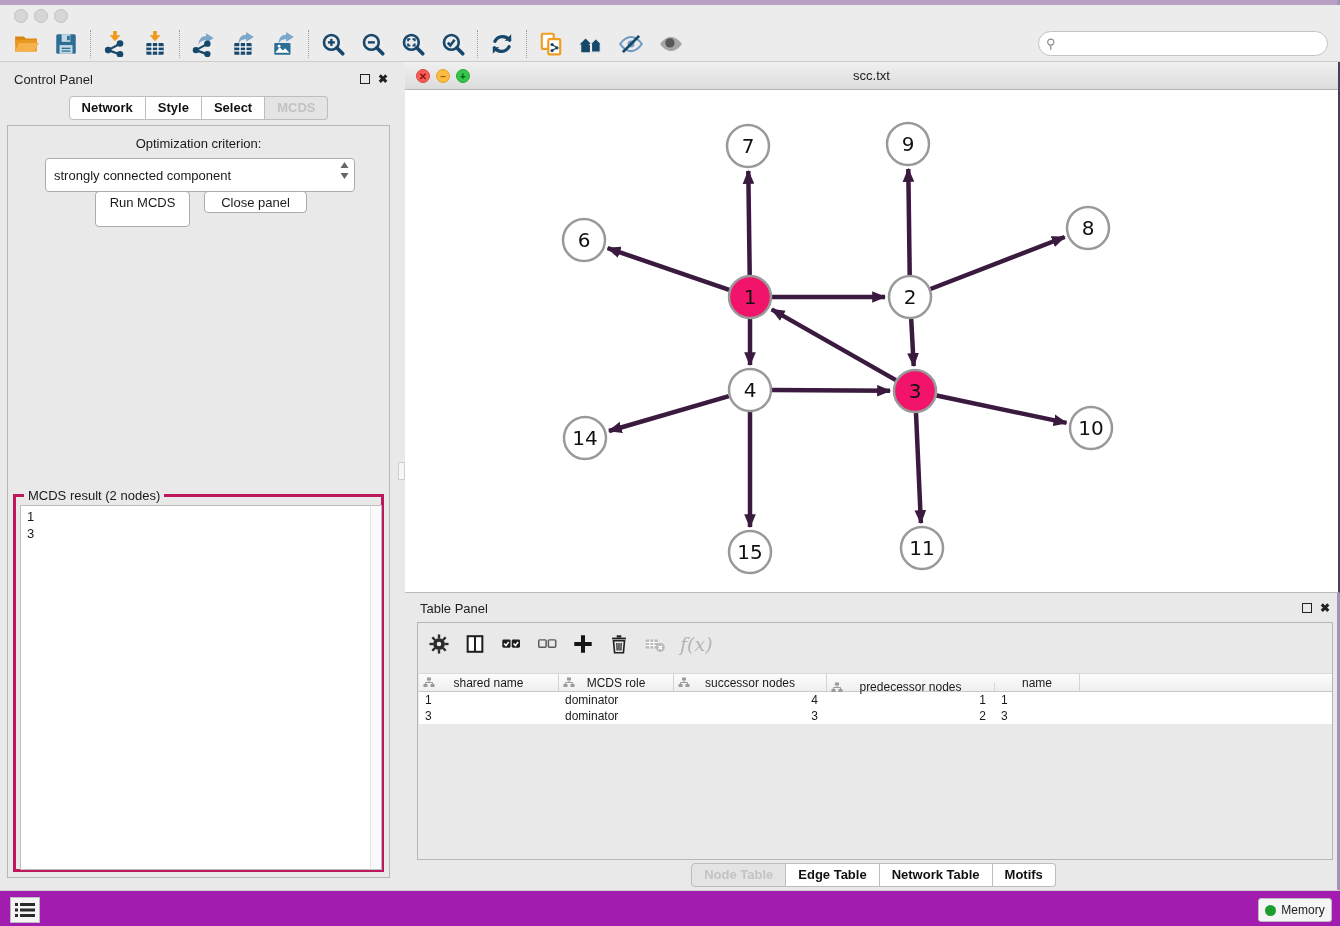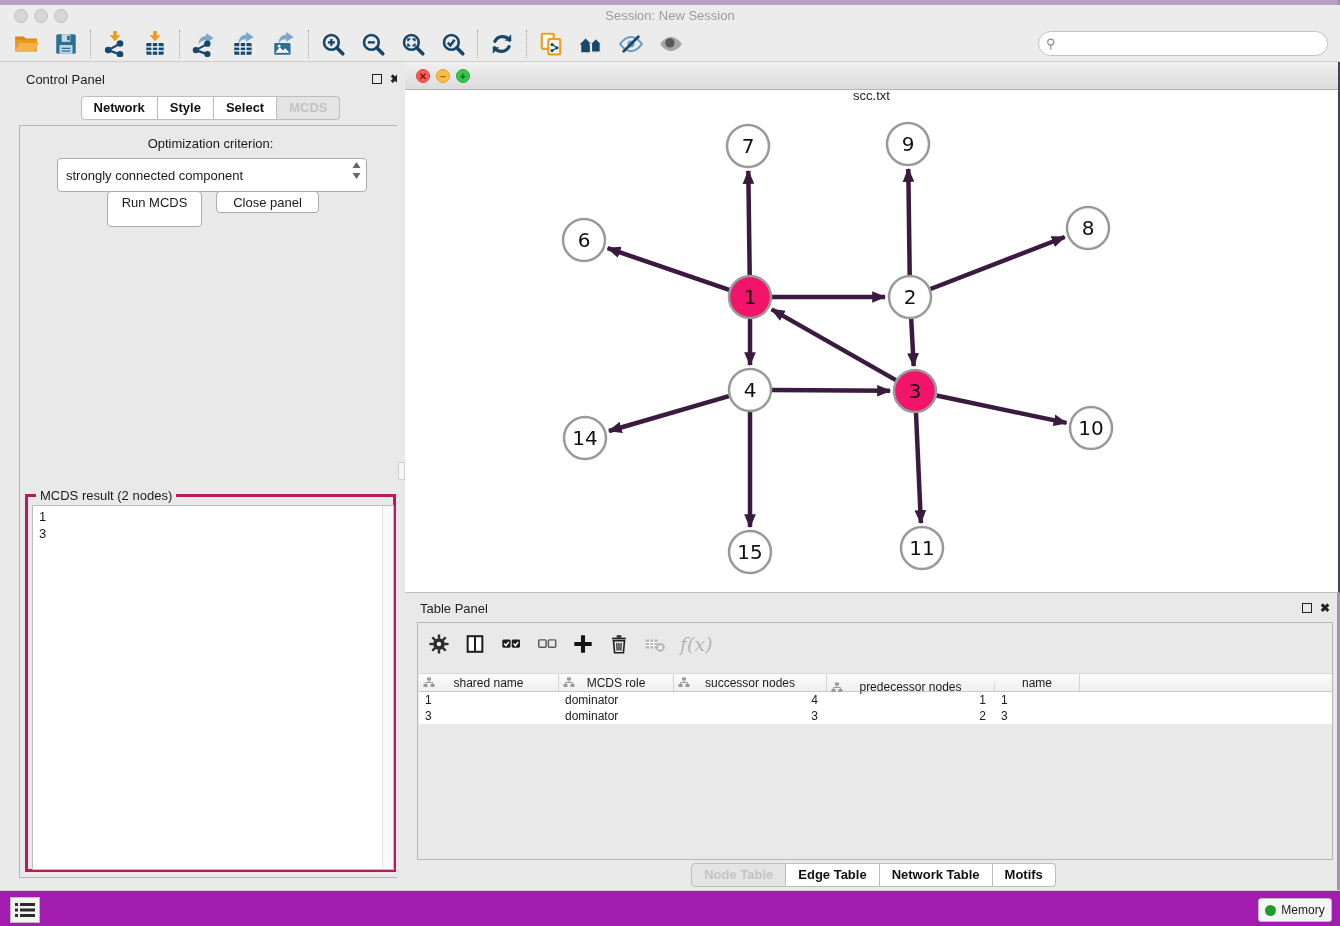--- a/index.html
+++ b/index.html
@@ -20,21 +20,21 @@
   #search-wrap { position:absolute; right:12px; top:31px; }
   #search-input { width:290px; height:25px; border:1px solid #c3c3c3; border-radius:13px; background:#fff; padding-left:26px; font-size:13px; outline:none; }
   #search-icon { position:absolute; left:8px; top:5px; color:#8a8a8a; font-size:13px; }
 
   
   .panel-head { font-size:13px; color:#222; }
   .wicon { font-size:12px; color:#222; font-weight:bold; line-height:12px; }
   .box-sq { width:10px; height:10px; border:1.5px solid #222; display:inline-block; }
 
   
-  #control-panel { left:0; top:62px; width:397px; height:828px;margin-left:12px; }
+  #control-panel { left:0; top:62px; width:397px; height:828px; }
   #cp-tabs, #tp-tabs { display:flex; }
   .tab { background:#fff; border:1px solid #bdbdbd; border-left:none; padding:3px 12px 4px; font-weight:bold; font-size:13px; color:#111; }
   .tab:first-child { border-left:1px solid #bdbdbd; border-radius:4px 0 0 4px; }
   .tab:last-child { border-radius:0 4px 4px 0; }
   .tab.active { background:#e4e4e4; color:#c3c3c3; }
   #cp-content { left:7px; top:63px; width:383px; height:753px; background:#e9e9e9; border:1px solid #b6b6b6; }
   #opt-label { top:10px; width:100%; text-align:center; }
   #opt-select { left:37px; top:32px; width:310px; height:34px; background:#fff; border:1px solid #ababab; border-radius:4px; display:flex; align-items:center; padding-left:8px; }
   #opt-stepper { position:absolute; right:5px; top:3px; }
   .btn { background:#fff; border:1px solid #ababab; border-radius:4px; text-align:center; font-size:13px; padding-top:3px; }
@@ -42,21 +42,21 @@
   #mcds-legend { position:absolute; left:8px; top:-9px; background:#e9e9e9; padding:0 4px; font-size:13px; }
   #mcds-result-box { position:absolute; left:4px; top:8px; width:362px; height:365px; background:#fff; border:1px solid #bdbdbd; font-size:13px; }
   #mcds-result-text { padding:2px 0 0 6px; white-space:pre; line-height:17px; font-family:"Liberation Sans",sans-serif; }
   #mcds-scrollbar { position:absolute; right:0; top:0; width:11px; height:100%; background:#fafafa; border-left:1px solid #e3e3e3; }
   #splitter { left:397px; top:62px; width:10px; height:828px; background:#e9e9e9; }
   #splitter-handle { left:1px; top:400px; width:7px; height:18px; background:#f6f6f6; border:1px solid #cfcfcf; }
 
   
   #network-window { left:405px; top:62px; width:935px; height:531px; background:#fff; border-right:2px solid #44415f; border-bottom:1px solid #bbb; }
   #net-titlebar { left:0; top:0; width:100%; height:28px; background:linear-gradient(#f0f0f0,#dcdcdc); border-bottom:1px solid #b4b4b4; }
-  #net-title { width:100%; text-align:center; top:6px; font-size:13px; color:#222;margin-top:20px; }
+  #net-title { width:100%; text-align:center; top:6px; font-size:13px; color:#222; }
   .tl2 { width:14px; height:14px; border-radius:50%; top:7px; text-align:center; font-size:10px; line-height:13px; font-weight:bold; }
   #net-close { left:11px; background:#fc5b57; border:1px solid #d94642; color:#7c1412; }
   #net-min { left:31px; background:#fdbc40; border:1px solid #dfa133; color:#8a5d0d; }
   #net-max { left:51px; background:#34c749; border:1px solid #2aa83c; color:#0c5a17; }
   #graph-canvas { left:0; top:28px; }
 
   
   #table-panel { left:407px; top:595px; width:933px; height:295px; }
   #tp-content { left:10px; top:27px; width:916px; height:238px; background:#e9e9e9; border:1px solid #b6b6b6; }
   .ticon { width:30px; height:30px; display:flex; align-items:center; justify-content:center; }
@@ -80,21 +80,20 @@
 </style>
 </head>
 <body>
 
 <div id="edge-top" class="abs"></div>
 <div id="edge-right" class="abs"></div>
 <div id="titlebar" class="abs">
   <div class="tl abs" style="left:14px"></div>
   <div class="tl abs" style="left:34px"></div>
   <div class="tl abs" style="left:54px"></div>
-  <div id="window-title" class="abs">Session: New Session</div>
 </div>
 
 <div id="toolbar" class="abs">
     <div class="tbtn">
       <svg viewBox="0 0 24 24">
         <path d="M2 5h8l2 2h10v4H2z" fill="#d8860f"></path>
         <path d="M2 8h20v11H2z" fill="#e8981f"></path>
         <path d="M2 19l3.5-8H24l-4.5 8z" fill="#f5b14a"></path>
       </svg>
     </div>

